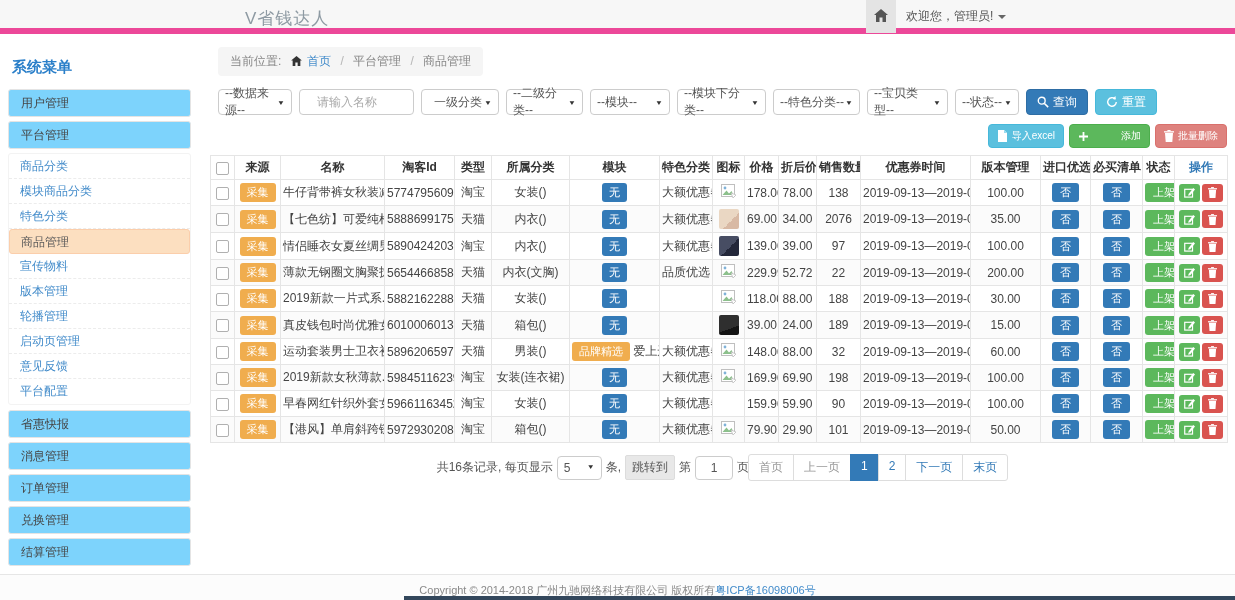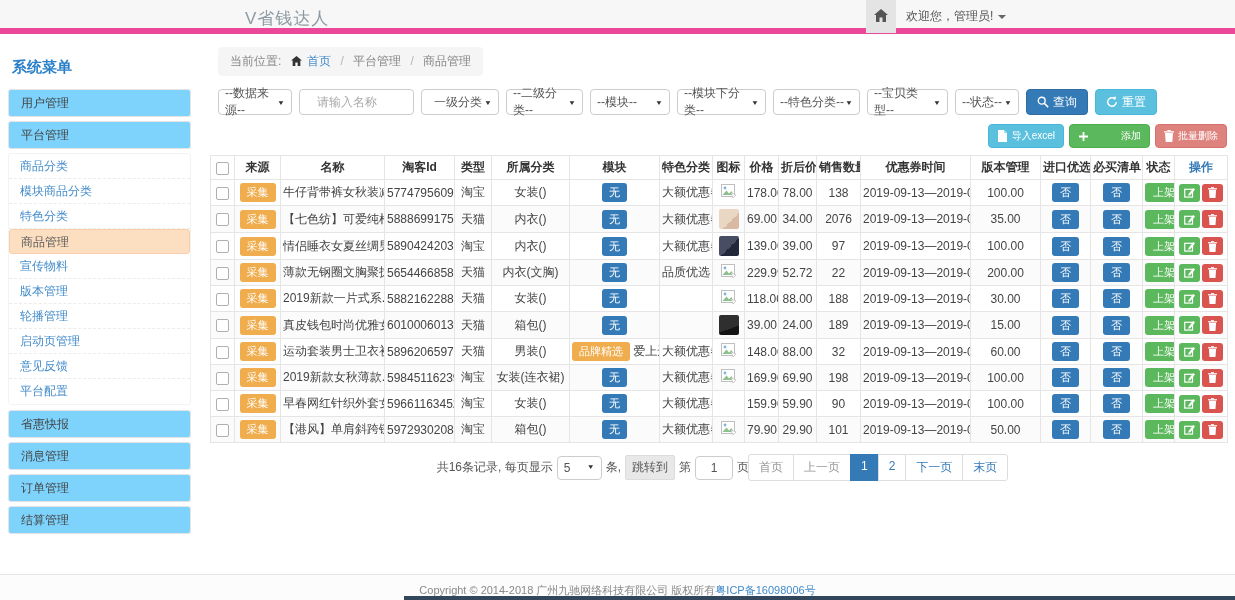--- a/index.html
+++ b/index.html
@@ -134,20 +134,21 @@
       <div class="submenu-item">版本管理</div>
       <div class="submenu-item">轮播管理</div>
       <div class="submenu-item">启动页管理</div>
       <div class="submenu-item">意见反馈</div>
       <div class="submenu-item">平台配置</div>
     </div>
   <div id="bottom-groups">
       <div class="menu-header">省惠快报</div>
       <div class="menu-header">消息管理</div>
       <div class="menu-header">订单管理</div>
+      <div class="menu-header">兑换管理</div>
       <div class="menu-header">结算管理</div>
     </div>
 </div>
 
 <div class="main">
 
   <div class="breadcrumb">
     <span>当前位置:</span>
     <span class="bc-home">
       <svg width="11" height="10" viewBox="0 0 14 13" style="vertical-align:-1px">

